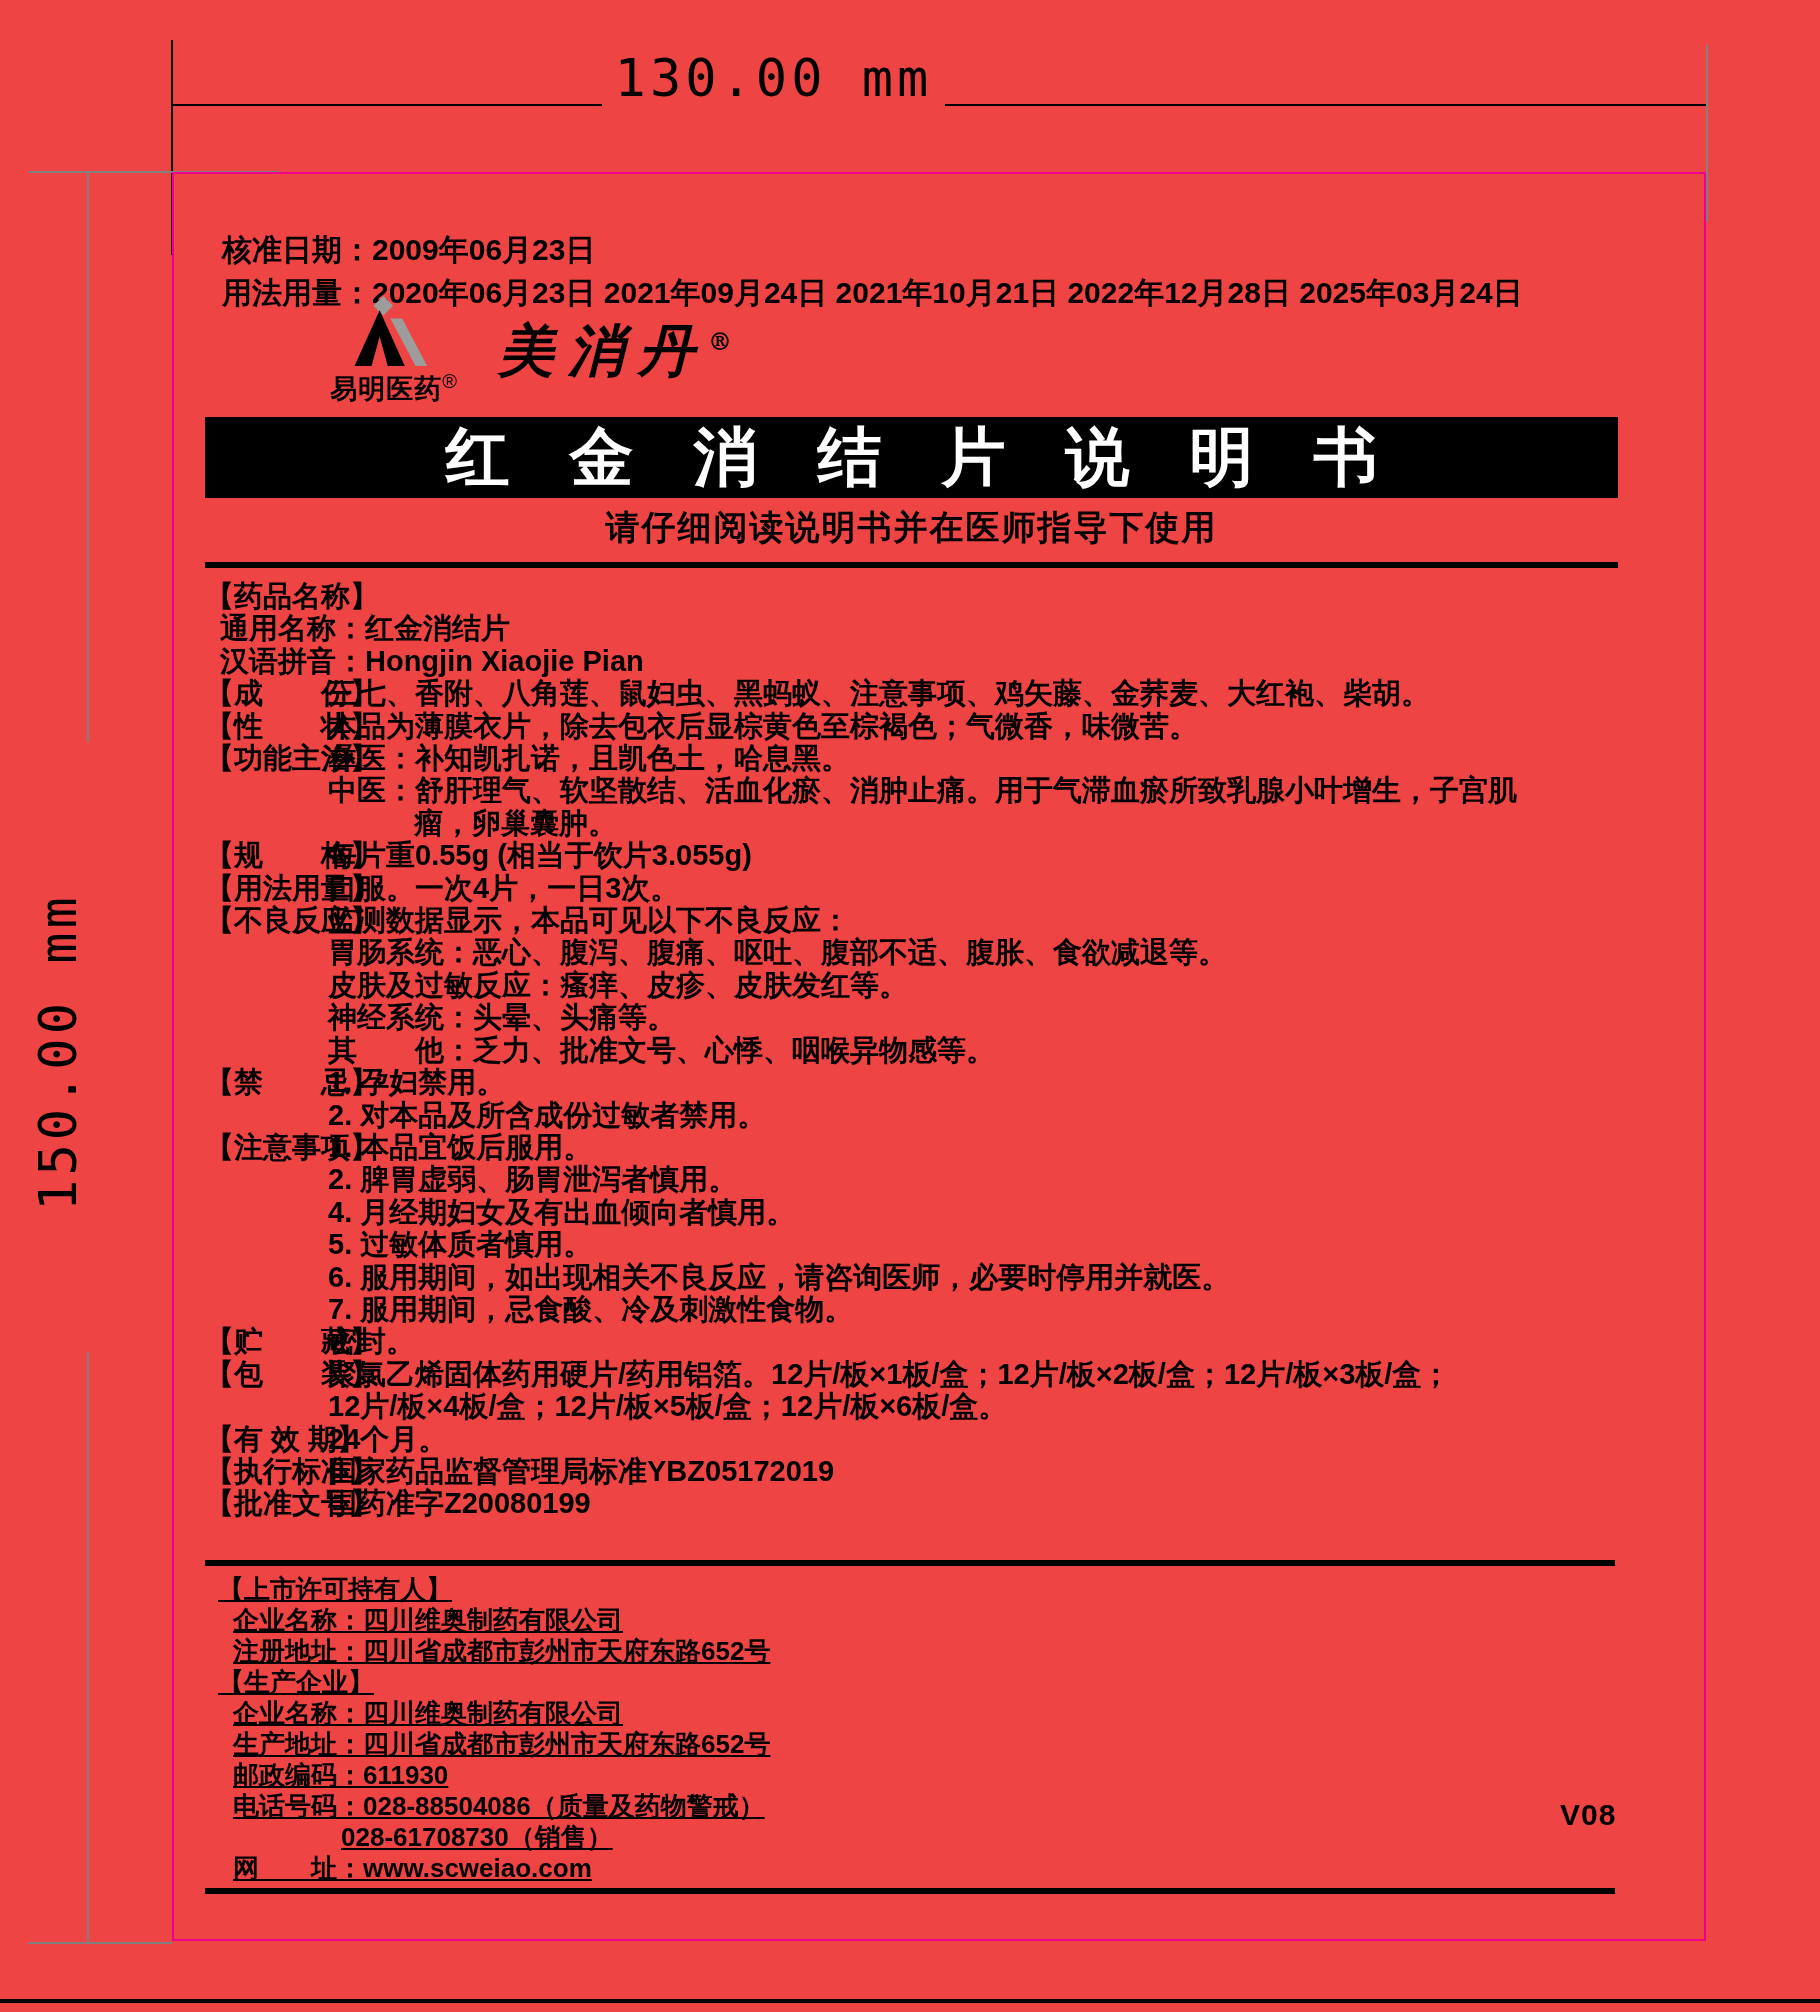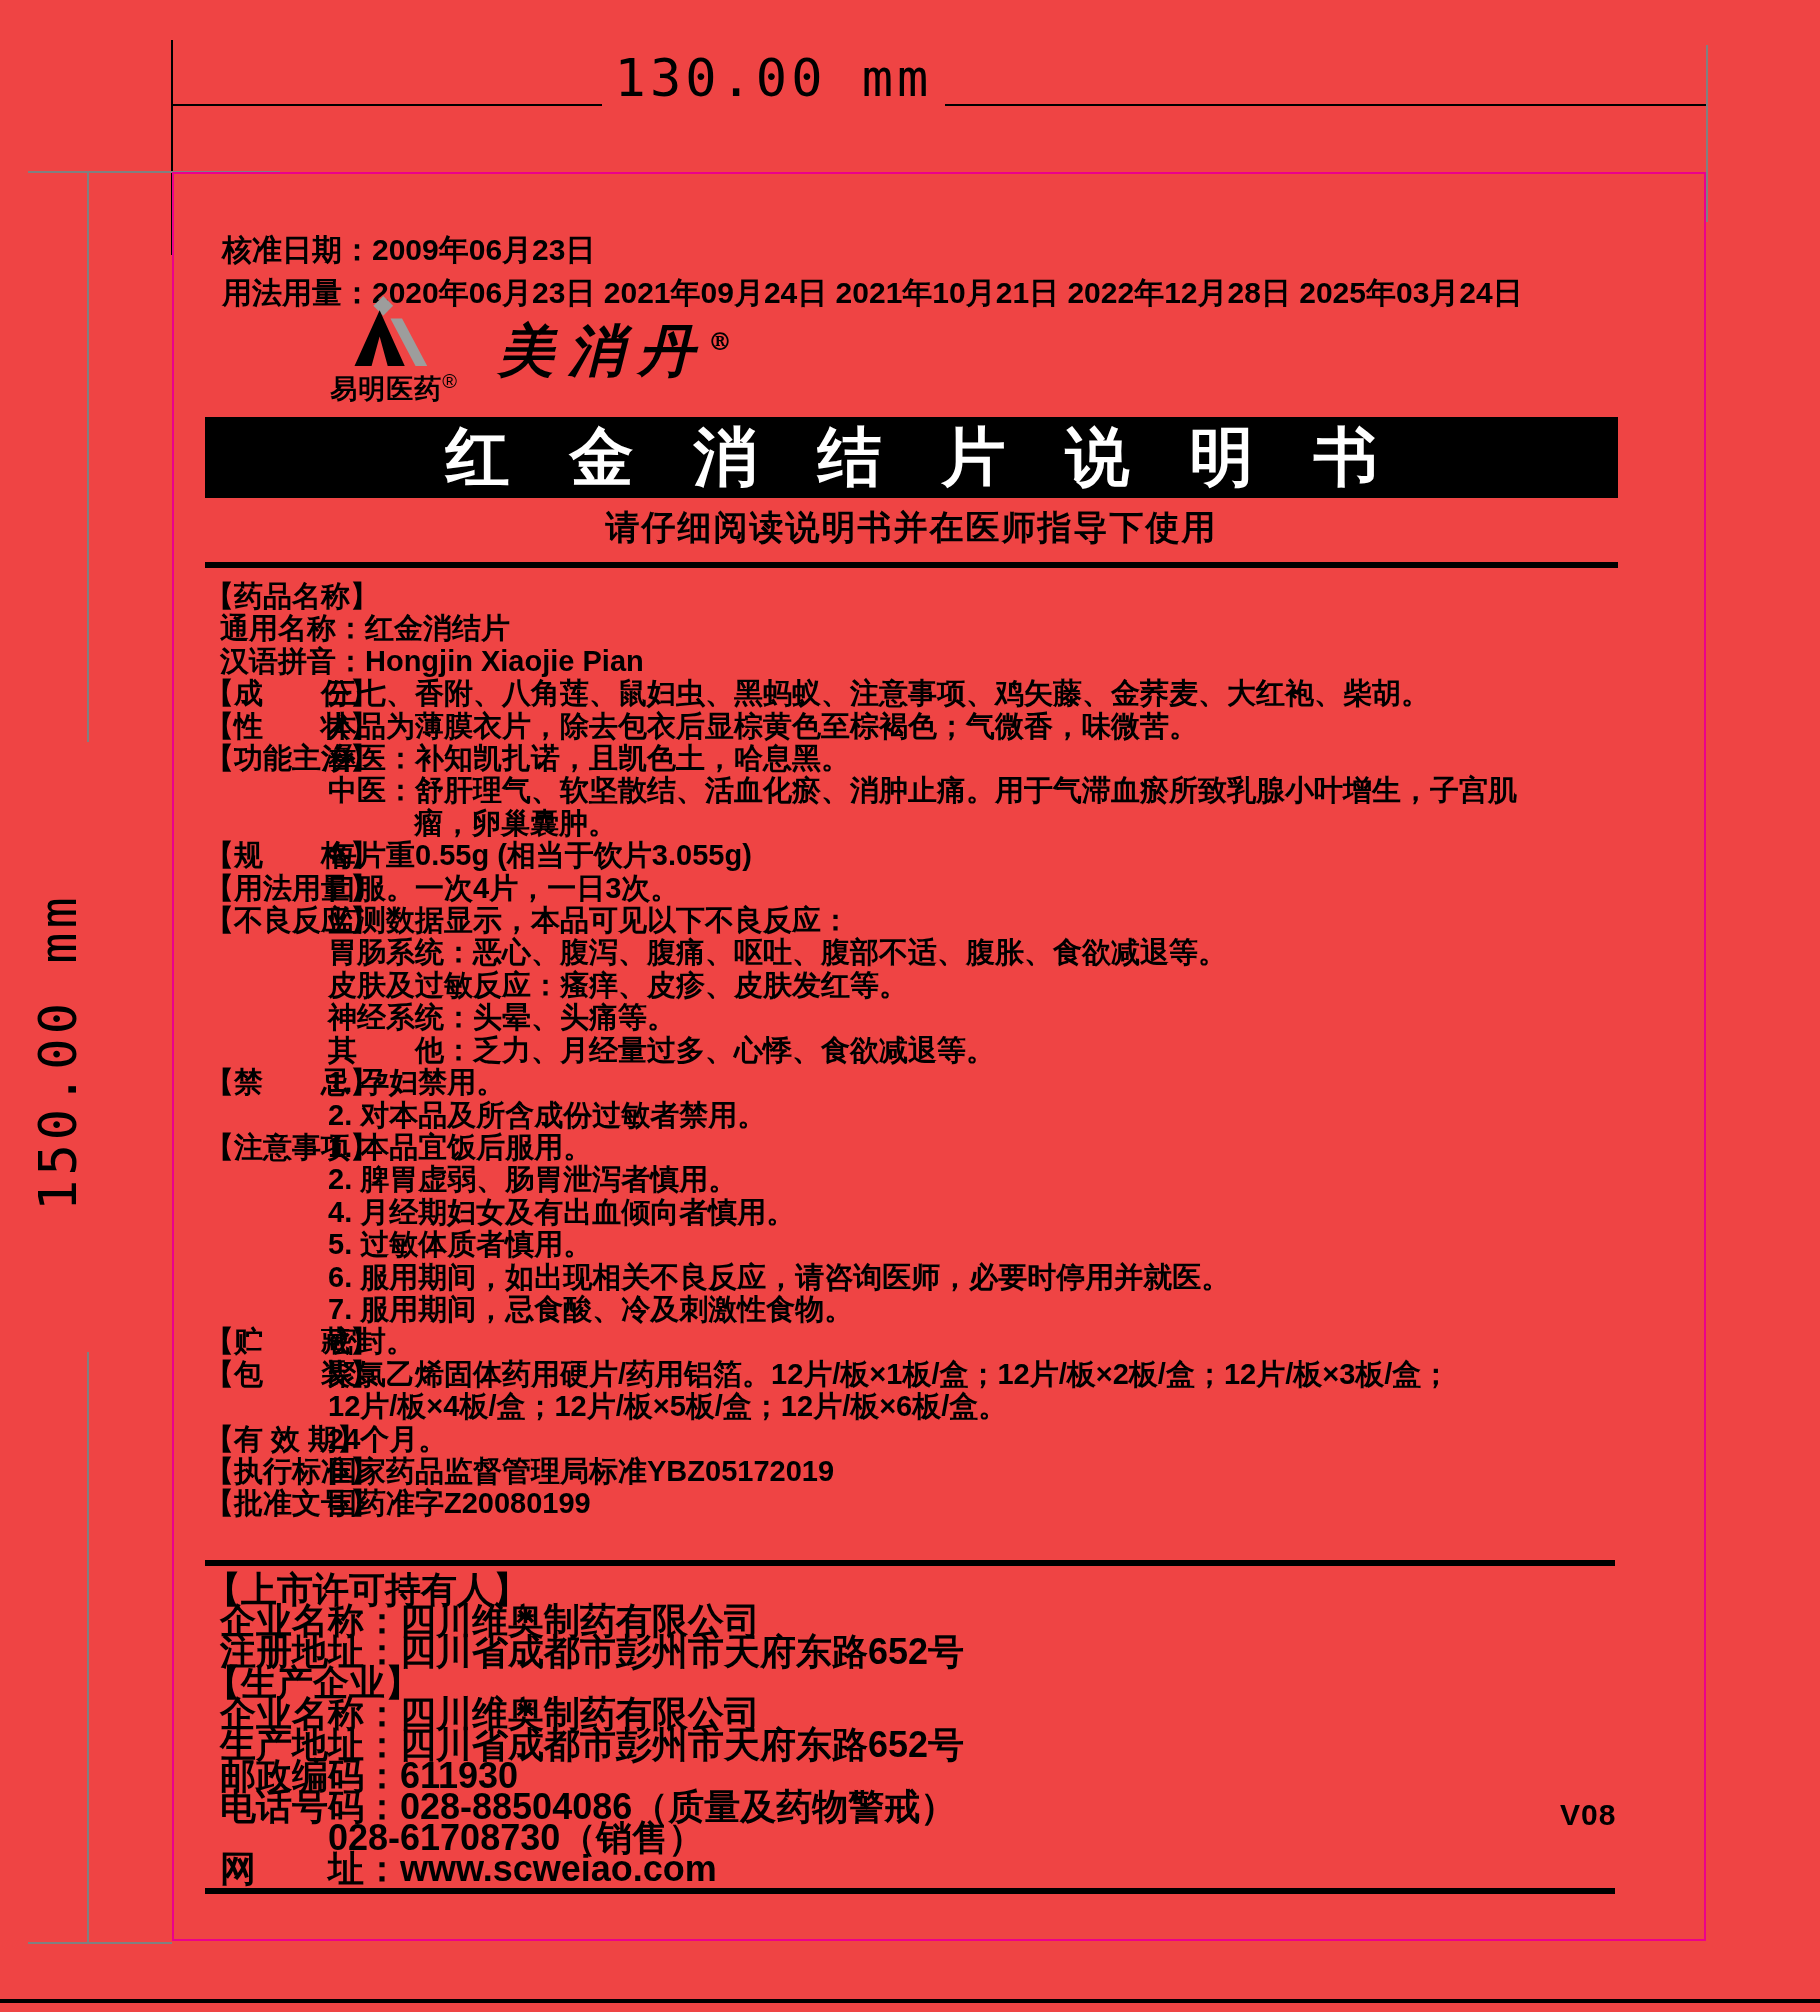--- a/index.html
+++ b/index.html
@@ -40,21 +40,21 @@
   .banner span{color:#fff;font-size:64px;font-weight:bold;letter-spacing:60px;margin-right:-60px;white-space:nowrap;}
   .subtitle{position:absolute;left:205px;top:505px;width:1413px;text-align:center;
             font-size:34px;font-weight:bold;letter-spacing:2px;white-space:nowrap;}
   .rule{position:absolute;background:#000;height:6px;}
   .rule1{left:205px;top:562px;width:1413px;}
   .rule2{left:205px;top:1560px;width:1410px;}
   .rule3{left:205px;top:1888px;width:1410px;}
   
   .specs{position:absolute;left:205px;top:580px;width:1520px;font-size:29px;font-weight:600;}
   .specs .row{line-height:32.4px;white-space:nowrap;}
-  .holder{position:absolute;left:205px;top:1574px;width:1520px;font-size:36px;font-weight:600;}
+  .holder{position:absolute;left:218px;top:1574px;width:1520px;font-size:26px;font-weight:600;text-decoration:underline;}
   .holder .row{line-height:31px;white-space:nowrap;}
   .lbl{display:inline-block;width:123px;white-space:nowrap;}
   .ind15{padding-left:15px;}
   .ind123{padding-left:123px;}
   .ind209{padding-left:209px;}
   .v08{position:absolute;left:1560px;top:1798px;font-size:30px;font-weight:600;letter-spacing:1px;}
 </style>
 </head>
 <body>
 
@@ -104,21 +104,21 @@
     <div class="row"><span class="lbl">【性　　状】</span><span>本品为薄膜衣片，除去包衣后显棕黄色至棕褐色；气微香，味微苦。</span></div>
     <div class="row"><span class="lbl">【功能主治】</span><span>彝医：补知凯扎诺，且凯色土，哈息黑。</span></div>
     <div class="row ind123">中医：舒肝理气、软坚散结、活血化瘀、消肿止痛。用于气滞血瘀所致乳腺小叶增生，子宫肌</div>
     <div class="row ind209">瘤，卵巢囊肿。</div>
     <div class="row"><span class="lbl">【规　　格】</span><span>每片重0.55g (相当于饮片3.055g)</span></div>
     <div class="row"><span class="lbl">【用法用量】</span><span>口服。一次4片，一日3次。</span></div>
     <div class="row"><span class="lbl">【不良反应】</span><span>监测数据显示，本品可见以下不良反应：</span></div>
     <div class="row ind123">胃肠系统：恶心、腹泻、腹痛、呕吐、腹部不适、腹胀、食欲减退等。</div>
     <div class="row ind123">皮肤及过敏反应：瘙痒、皮疹、皮肤发红等。</div>
     <div class="row ind123">神经系统：头晕、头痛等。</div>
-    <div class="row ind123">其　　他：乏力、月经量过多、心悸、食欲减退等。</div>
+    <div class="row ind123">其　　他：乏力、批准文号、心悸、咽喉异物感等。</div>
     <div class="row"><span class="lbl">【禁　　忌】</span><span>1. 孕妇禁用。</span></div>
     <div class="row ind123">2. 对本品及所含成份过敏者禁用。</div>
     <div class="row"><span class="lbl">【注意事项】</span><span>1. 本品宜饭后服用。</span></div>
     <div class="row ind123">2. 脾胃虚弱、肠胃泄泻者慎用。</div>
     <div class="row ind123">4. 月经期妇女及有出血倾向者慎用。</div>
     <div class="row ind123">5. 过敏体质者慎用。</div>
     <div class="row ind123">6. 服用期间，如出现相关不良反应，请咨询医师，必要时停用并就医。</div>
     <div class="row ind123">7. 服用期间，忌食酸、冷及刺激性食物。</div>
     <div class="row"><span class="lbl">【贮　　藏】</span><span>密封。</span></div>
     <div class="row"><span class="lbl">【包　　装】</span><span>聚氯乙烯固体药用硬片/药用铝箔。12片/板×1板/盒；12片/板×2板/盒；12片/板×3板/盒；</span></div>

